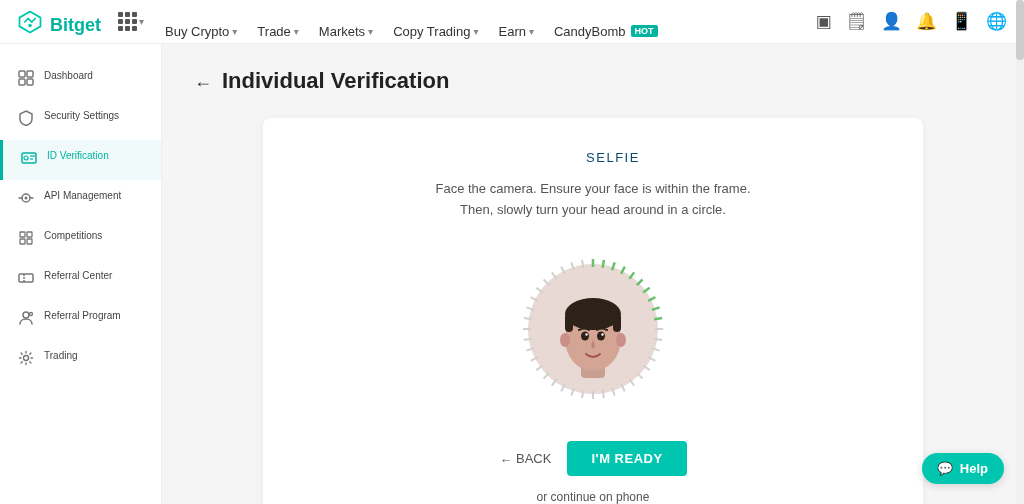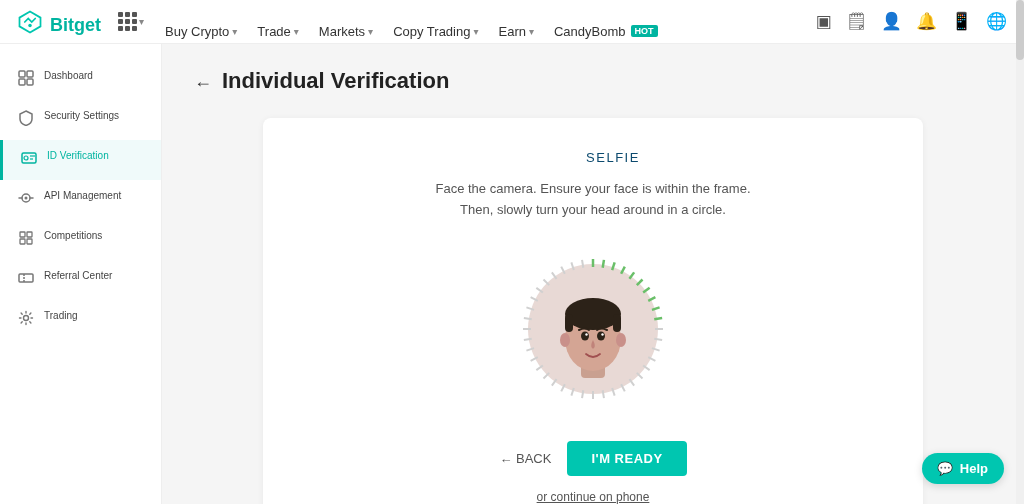--- a/index.html
+++ b/index.html
@@ -134,21 +134,21 @@
     .btn-back {
       background: none; border: none; font-size: 13px; color: #555; cursor: pointer;
       display: flex; align-items: center; gap: 6px;
     }
     .btn-ready {
       background: #00c6b0; color: #fff; border: none; border-radius: 4px;
       padding: 10px 24px; font-size: 13px; font-weight: 700; cursor: pointer;
       letter-spacing: 0.5px;
     }
     .link-phone {
-      font-size: 12px; color: #555; text-decoration: underline; cursor: pointer;
+      font-size: 12px; color: #555; cursor: pointer;
     }
 
     
     .help-btn {
       position: fixed; bottom: 20px; right: 20px;
       background: #00c6b0; color: #fff; border-radius: 20px;
       padding: 8px 16px; font-size: 13px; font-weight: 600; cursor: pointer;
       display: flex; align-items: center; gap: 6px; box-shadow: 0 2px 8px rgba(0,0,0,0.15);
     }
   </style>
@@ -272,20 +272,31 @@
       <span>Competitions</span>
     </div>
     <div class="sidebar-item">
       <span class="sidebar-icon">
         <svg width="16" height="16" viewBox="0 0 16 16">
             <rect x="1" y="4" width="14" height="8" rx="1" fill="none" stroke="#777" stroke-width="1.5"></rect>
             <line x1="6" y1="4" x2="6" y2="12" stroke="#777" stroke-width="1.5" stroke-dasharray="2,1"></line>
           </svg>
       </span>
       <span>Referral Center</span>
+    </div>
+    <div class="sidebar-item">
+      <span class="sidebar-icon">
+        <svg width="16" height="16" viewBox="0 0 16 16">
+            <circle cx="8" cy="5" r="3" fill="none" stroke="#777" stroke-width="1.5"></circle>
+            <path d="M2 14 C2 11 4.7 9 8 9 C11.3 9 14 11 14 14" fill="none" stroke="#777" stroke-width="1.5" stroke-linecap="round"></path>
+            <circle cx="13" cy="4" r="1.5" fill="none" stroke="#777" stroke-width="1.3"></circle>
+            <line x1="10.5" y1="5" x2="11.5" y2="4.3" stroke="#777" stroke-width="1.2"></line>
+          </svg>
+      </span>
+      <span>Referral Program</span>
     </div>
     <div class="sidebar-item">
       <span class="sidebar-icon">
         <svg width="16" height="16" viewBox="0 0 16 16">
             <circle cx="8" cy="8" r="2.5" fill="none" stroke="#777" stroke-width="1.4"></circle>
             <path d="M8 1.5 L8 3 M8 13 L8 14.5 M1.5 8 L3 8 M13 8 L14.5 8 M3.1 3.1 L4.2 4.2 M11.8 11.8 L12.9 12.9 M3.1 12.9 L4.2 11.8 M11.8 4.2 L12.9 3.1" stroke="#777" stroke-width="1.4" stroke-linecap="round"></path>
           </svg>
       </span>
       <span>Trading</span>
     </div>

